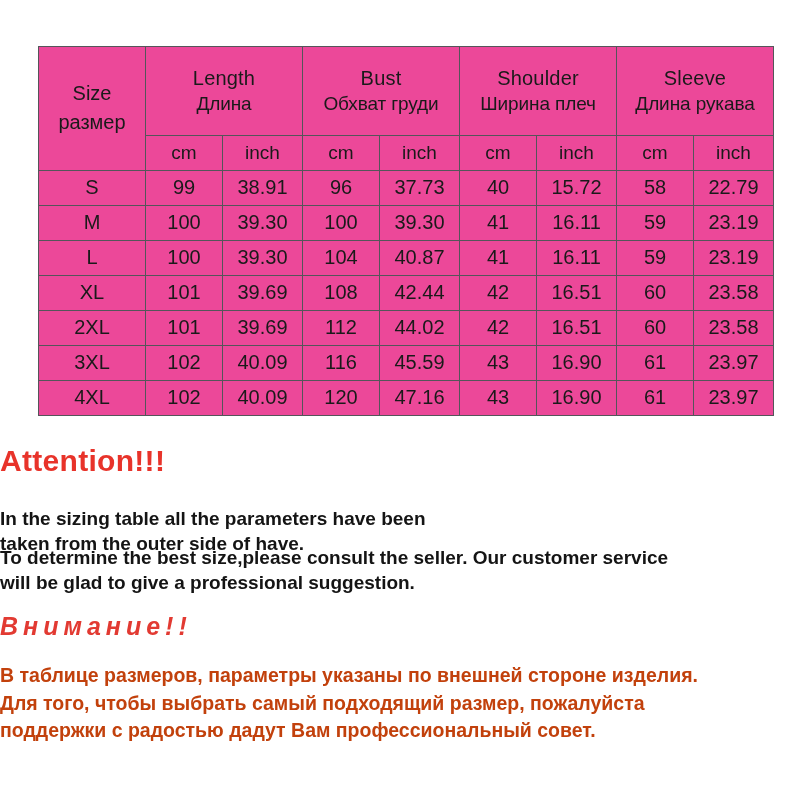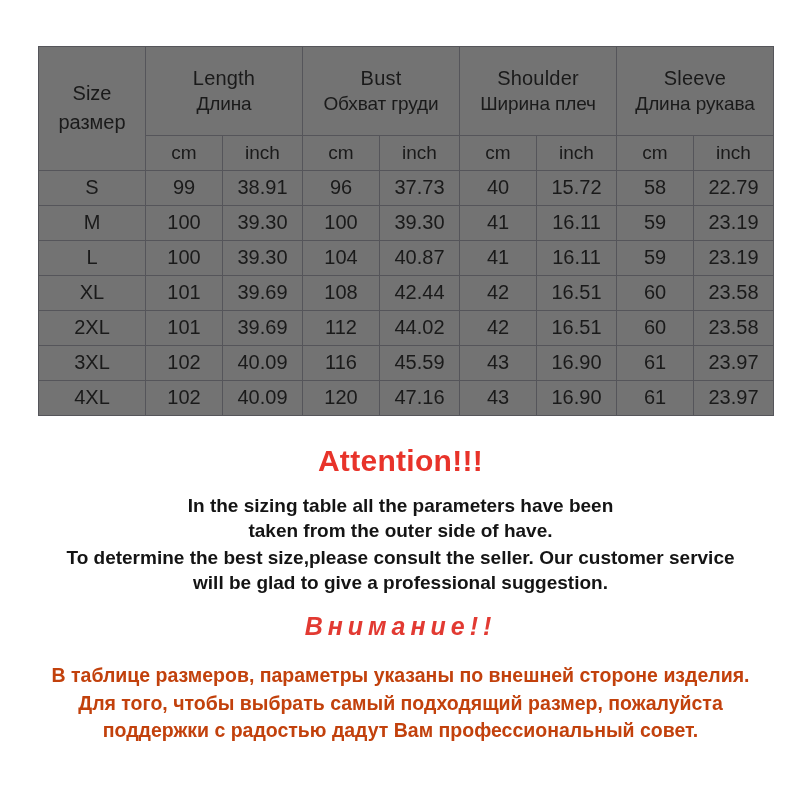--- a/index.html
+++ b/index.html
@@ -27,21 +27,21 @@
     position: absolute;
     left: 38px;
     top: 46px;
     width: 733px;
   }
 
   table.size-table {
     width: 733px;
     border-collapse: collapse;
     table-layout: fixed;
-    background: #737373;
+    background: #ec4899;
   }
 
   table.size-table td,
   table.size-table th {
     border: 1px solid #55555a;
     text-align: center;
     vertical-align: middle;
     font-weight: normal;
     color: #1a1a1a;
     padding: 0;
@@ -93,33 +93,33 @@
   
   col.c-size   { width: 107px; }
   col.c-cm     { width: 77px;  }
   col.c-inch   { width: 80px;  }
 
   
   .notice {
     position: absolute;
     left: 0;
     width: 801px;
-    text-align: center;
+    text-align: left;
   }
 
   .attn-en {
     top: 444px;
     color: #e8332a;
     font-size: 30px;
     font-weight: bold;
     letter-spacing: .3px;
   }
 
   .para-en-1 {
-    top: 493px;
+    top: 506px;
     font-size: 19px;
     font-weight: bold;
     line-height: 1.32;
     color: #141414;
   }
 
   .para-en-2 {
     top: 545px;
     font-size: 19px;
     font-weight: bold;

